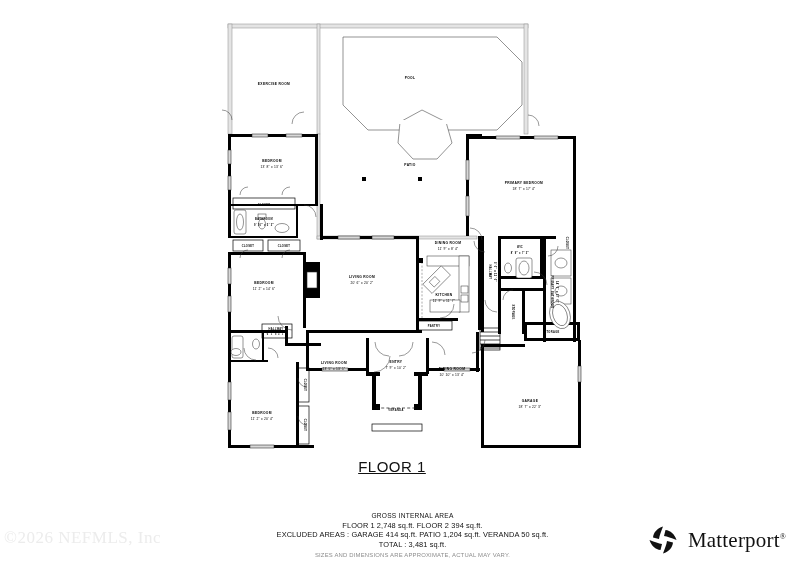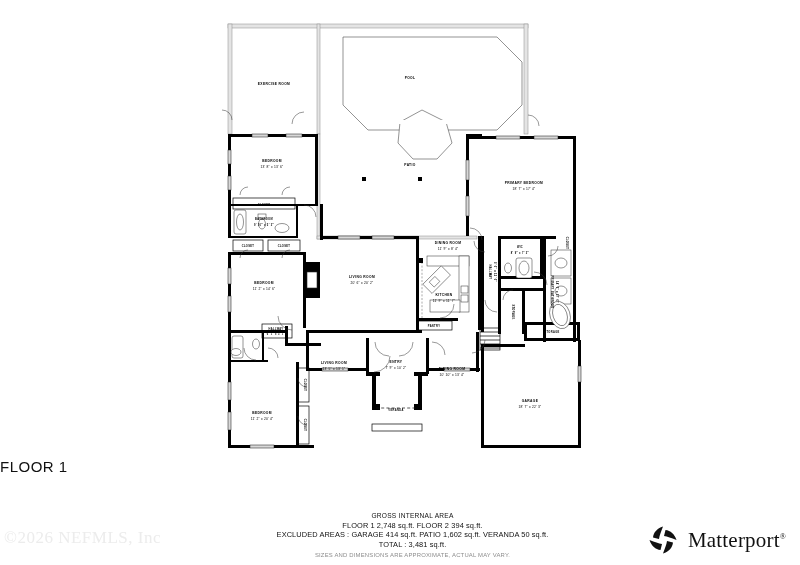--- a/index.html
+++ b/index.html
@@ -28,22 +28,22 @@
   .screen-fill{fill:#e4e4e4;stroke:#8d8d8d;stroke-width:0.5;}
   .pool-line{fill:#fff;stroke:#4a4a4a;stroke-width:0.6;}
   .fixture{fill:#fff;stroke:#2a2a2a;stroke-width:0.6;}
   .fixture-l{fill:#fff;stroke:#2a2a2a;stroke-width:0.5;}
   .door-arc{fill:none;stroke:#333;stroke-width:0.5;}
   .dash{fill:none;stroke:#111;stroke-width:0.7;stroke-dasharray:3 2.2;}
   .dash-l{fill:none;stroke:#555;stroke-width:0.5;stroke-dasharray:2 1.6;}
   .win{fill:#d8d8d8;stroke:#111;stroke-width:0.5;}
 
   #floor-title{
-    position:absolute;left:0;right:16px;top:458px;
-    font-size:15px;letter-spacing:0.5px;color:#111;
+    position:absolute;left:0;right:16px;top:458px;text-align:center;
+    font-size:15px;letter-spacing:0.5px;color:#111;text-decoration:underline;
   }
   #area-block{
     position:absolute;left:0;right:0;top:512px;text-align:center;
     color:#111;line-height:1.32;padding-left:25px;
   }
   #area-block .hdr{font-size:6.6px;letter-spacing:0.25px;}
   #area-block .ln{font-size:7.4px;letter-spacing:0.1px;}
   #area-block .disc{font-size:5.9px;color:#8d8d8d;letter-spacing:0.2px;margin-top:2px;}
 
   #copyright{
@@ -357,21 +357,21 @@
       <text class="room-label rl-sm" x="530" y="402">GARAGE</text>
       <text class="room-label rl-dim" x="530" y="408">18' 7" x 22' 3"</text>
     </g>
   </svg>
 
   <div id="floor-title">FLOOR 1</div>
 
   <div id="area-block">
     <div class="hdr">GROSS INTERNAL AREA</div>
     <div class="ln">FLOOR 1 2,748 sq.ft.    FLOOR 2 394 sq.ft.</div>
-    <div class="ln">EXCLUDED AREAS :   GARAGE 414 sq.ft.    PATIO 1,602 sq.ft.    VERANDA 50 sq.ft.</div>
+    <div class="ln">EXCLUDED AREAS :   GARAGE 414 sq.ft.    PATIO 1,204 sq.ft.    VERANDA 50 sq.ft.</div>
     <div class="ln">TOTAL :   3,481 sq.ft.</div>
     <div class="disc">SIZES AND DIMENSIONS ARE APPROXIMATE, ACTUAL MAY VARY.</div>
   </div>
 
   <div id="copyright">©2026 NEFMLS, Inc</div>
 
   <div id="matterport">
     <svg width="32" height="32" viewBox="0 0 64 64">
       <path fill="#111" d="M32 5 C20 9 13 17 12 27 L24 30 C25 23 28 16 32 5 Z"></path>
       <path fill="#111" d="M59 32 C55 20 47 13 37 12 L34 24 C41 25 48 28 59 32 Z"></path>

